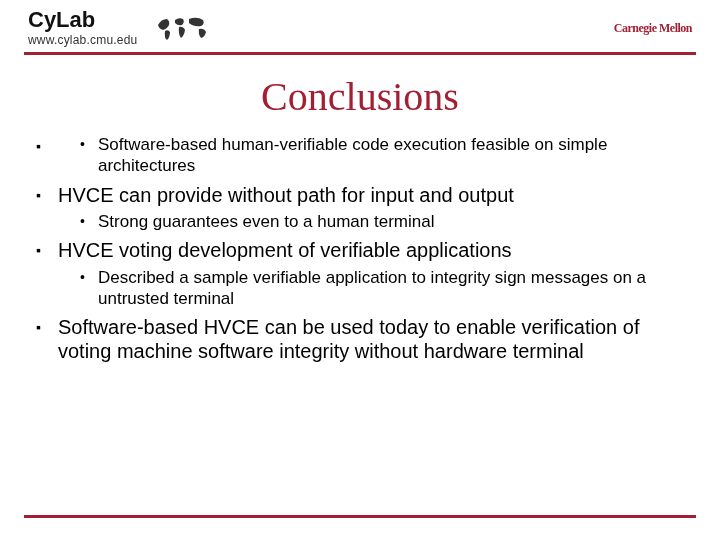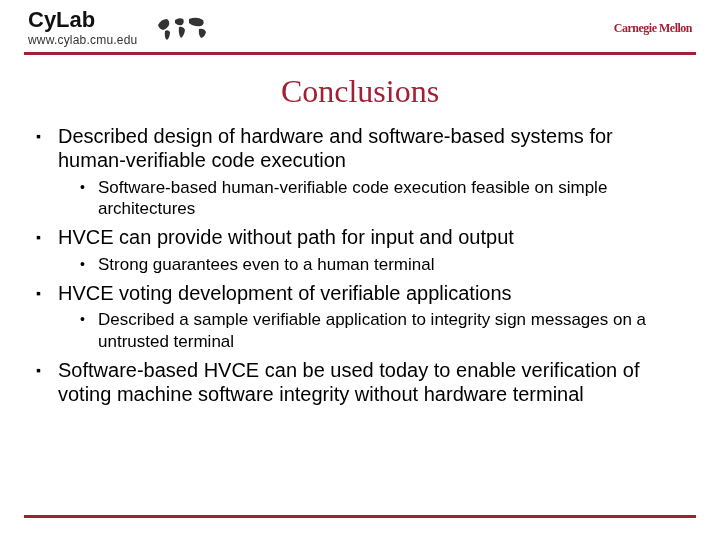--- a/index.html
+++ b/index.html
@@ -50,21 +50,21 @@
     margin: 0 24px;
   }
   .rule.bottom {
     position: absolute;
     left: 24px; right: 24px; bottom: 22px;
     margin: 0;
   }
   .title {
     text-align: center;
     font-family: "Times New Roman", Times, serif;
-    font-size: 32px;
+    font-size: 40px;
     color: #a31f34;
     margin: 18px 0 14px 0;
     font-weight: 400;
   }
   .content {
     padding: 0 36px 0 36px;
     color: #000;
   }
   ul.top { list-style: none; }
   ul.top > li {
@@ -129,21 +129,20 @@
   <div class="logo-right">Carnegie Mellon</div>
 </div>
 
 <div class="rule"></div>
 
 <h1 class="title">Conclusions</h1>
 
 <div class="content">
   <ul class="top">
     <li>
-      <span>Described design of hardware and software-based systems for human-verifiable code execution</span>
       <ul class="sub">
         <li>Software-based human-verifiable code execution feasible on simple architectures</li>
       </ul>
     </li>
     <li>
       <span>HVCE can provide without path for input and output</span>
       <ul class="sub">
         <li>Strong guarantees even to a human terminal</li>
       </ul>
     </li>

